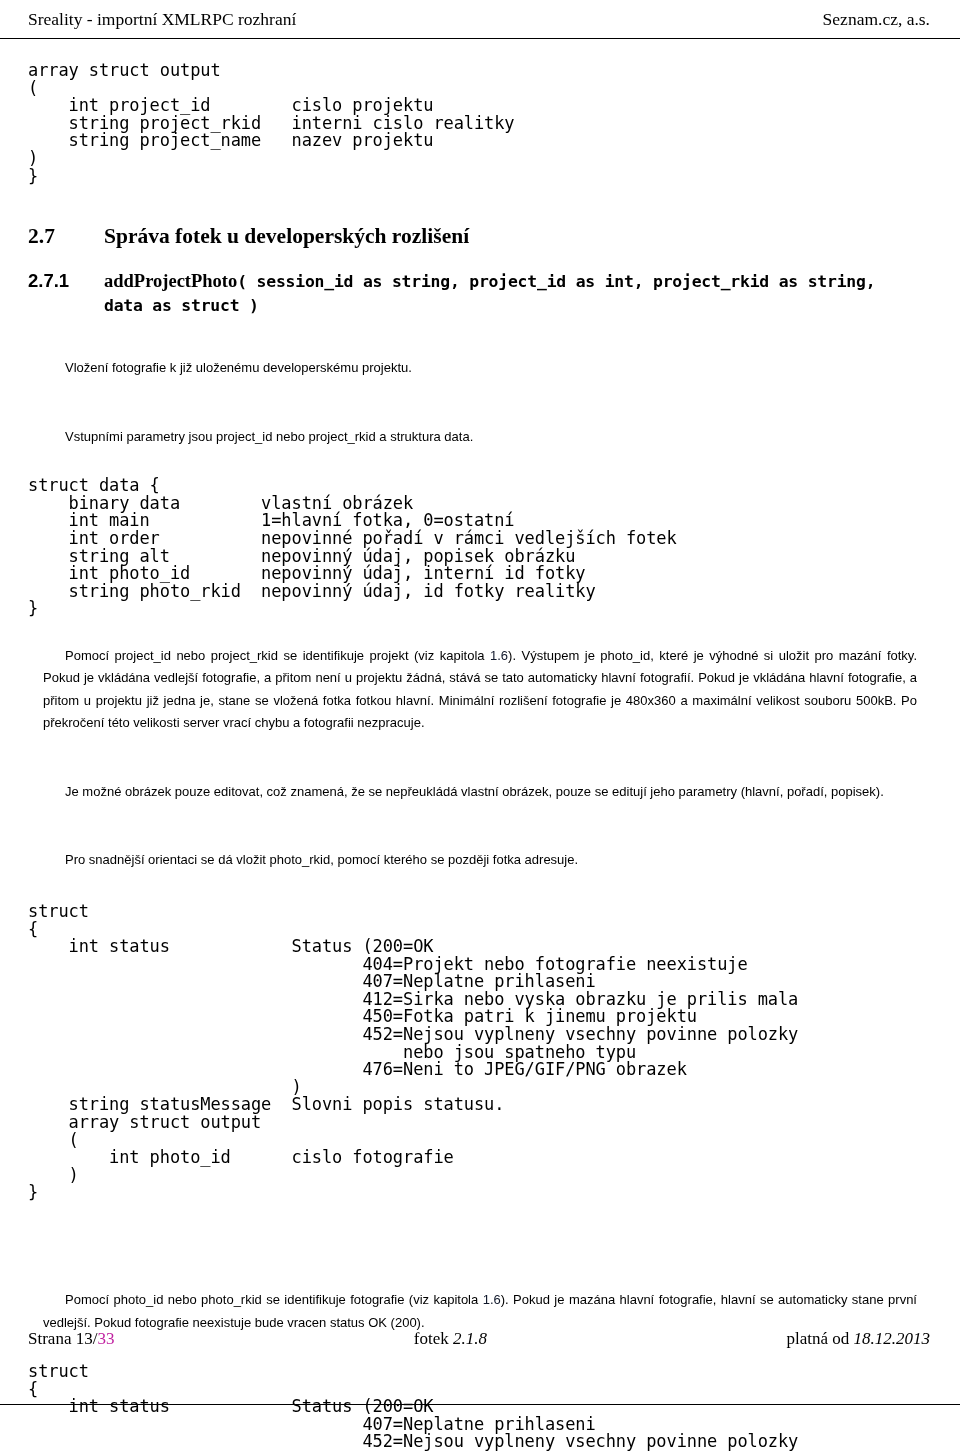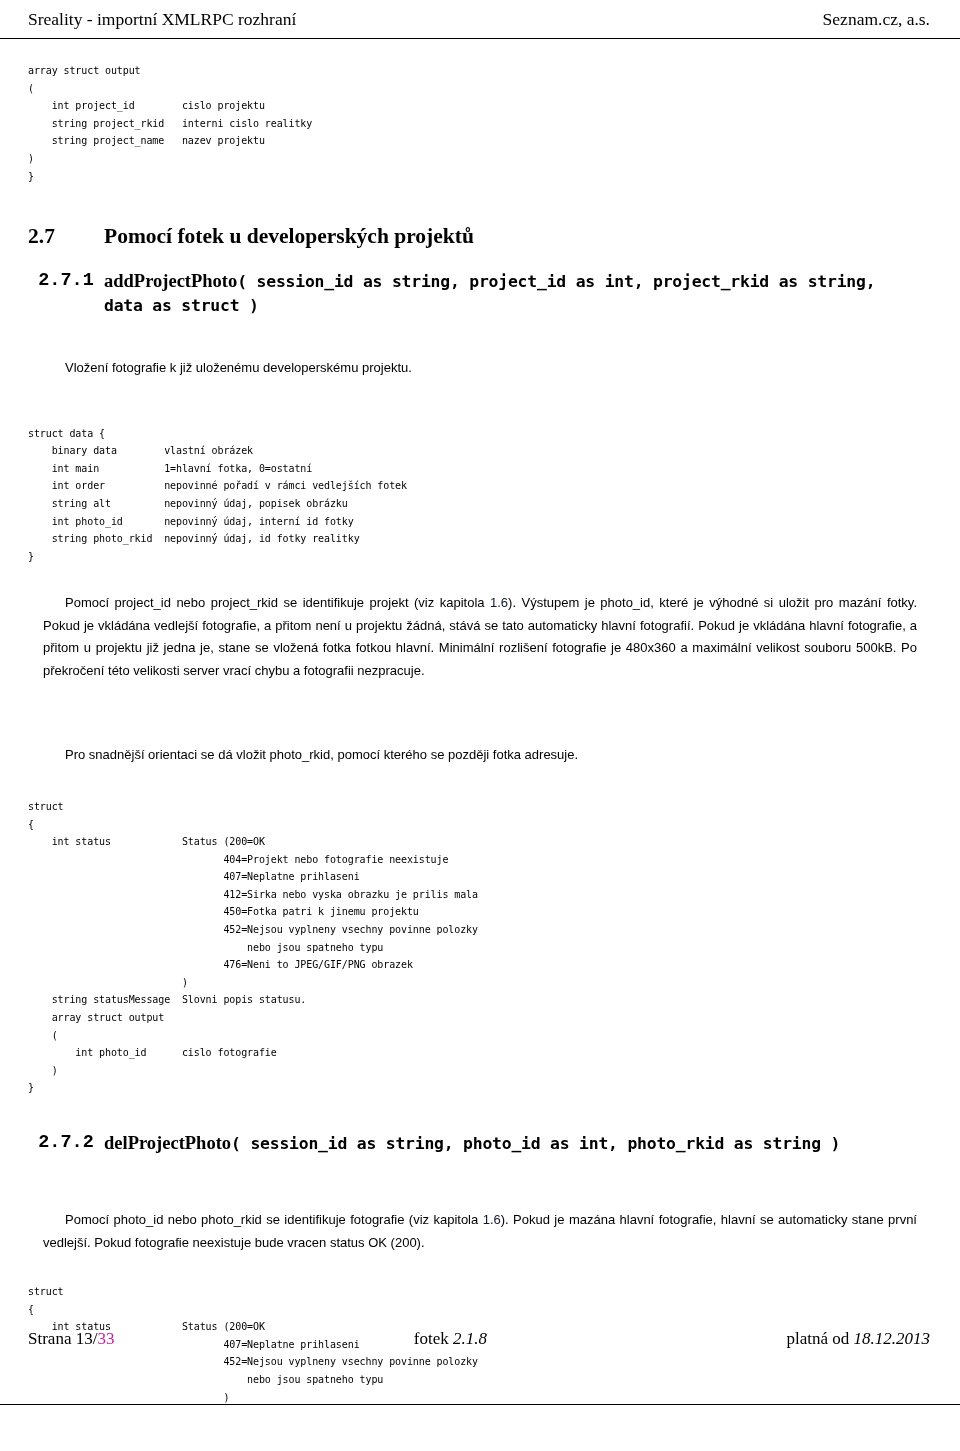--- a/index.html
+++ b/index.html
@@ -58,21 +58,21 @@
   .content {
     position: absolute;
     top: 62px;
     left: 28px;
     width: 904px;
   }
 
   
   pre.code {
     font-family: "DejaVu Sans Mono", "Liberation Mono", monospace;
-    font-size: 10px;
+    font-size: 17px;
     line-height: 17.6px;
     margin: 0;
     padding: 0;
     white-space: pre;
     color: #000;
     letter-spacing: -0.1px;
   }
   .code-indent { margin-left: 41px; }
   .code-indent2 { margin-left: 30px; }
 
@@ -94,22 +94,21 @@
     font-weight: bold;
     font-size: 18.5px;
     line-height: 24px;
     margin: 0;
     padding: 0;
     display: flex;
   }
   h3.subsec .num {
     width: 76px;
     flex: none;
-    font-family: Liberation Mono, monospace;
-    text-align: center;
+    font-family: Liberation Sans, sans-serif;
   }
   h3.subsec .sig {
     flex: 1;
   }
   h3.subsec .fname {
     font-family: "Liberation Serif", "DejaVu Serif", serif;
     font-weight: bold;
     font-size: 18.5px;
   }
   h3.subsec .mono {
@@ -183,57 +182,59 @@
     int project_id        cislo projektu
     string project_rkid   interni cislo realitky
     string project_name   nazev projektu
 )
 }</pre>
 
     <div class="sp38"></div>
 
     <h2 class="sec">
       <span class="num">2.7</span>
-      <span class="ttl">Pomocí fotek u developerských projektů</span>
+      <span class="ttl">Správa fotek u developerských rozlišení</span>
     </h2>
 
     <div class="sp20"></div>
 
     <h3 class="subsec">
       <span class="num">2.7.1</span>
       <span class="sig">
         <span class="fname">addProjectPhoto</span><span class="mono">( session_id as string, project_id as int, project_rkid as string,</span>
         <span class="cont mono">data as struct )</span>
       </span>
     </h3>
 
     <div class="sp24"></div>
 
     <p class="para">Vložení fotografie k již uloženému developerskému projektu.</p>
 
     <div class="sp16"></div>
 
+    <p class="para">Vstupními parametry jsou project_id nebo project_rkid a struktura data.</p>
 
     <div class="sp14"></div>
 
     <pre class="code code-indent2">struct data {
     binary data        vlastní obrázek
     int main           1=hlavní fotka, 0=ostatní
     int order          nepovinné pořadí v rámci vedlejších fotek
     string alt         nepovinný údaj, popisek obrázku
     int photo_id       nepovinný údaj, interní id fotky
     string photo_rkid  nepovinný údaj, id fotky realitky
 }</pre>
 
     <div class="sp12"></div>
 
     <p class="para"><span>Pomocí project_id nebo project_rkid se identifikuje projekt (viz kapitola </span><a class="xref" href="#">1.6</a><span>). Výstupem je photo_id, které je výhodné si uložit pro mazání fotky. Pokud je vkládána vedlejší fotografie, a přitom není u projektu žádná, stává se tato automaticky hlavní fotografií. Pokud je vkládána hlavní fotografie, a přitom u projektu již jedna je, stane se vložená fotka fotkou hlavní. Minimální rozlišení fotografie je 480x360 a maximální velikost souboru 500kB. Po překročení této velikosti server vrací chybu a fotografii nezpracuje.</span></p>
 
     <div class="sp16"></div>
 
+    <p class="para">Je možné obrázek pouze editovat, což znamená, že se nepřeukládá vlastní obrázek, pouze se editují jeho parametry (hlavní, pořadí, popisek).</p>
 
     <div class="sp16"></div>
 
     <p class="para">Pro snadnější orientaci se dá vložit photo_rkid, pomocí kterého se později fotka adresuje.</p>
 
     <div class="sp16"></div>
 
     <pre class="code code-indent2">struct
 {
     int status            Status (200=OK
@@ -247,26 +248,20 @@
                           )
     string statusMessage  Slovni popis statusu.
     array struct output
     (
         int photo_id      cislo fotografie
     )
 }</pre>
 
     <div class="sp34"></div>
 
-    <h3 class="subsec">
-      <span class="num">2.7.2</span>
-      <span class="sig">
-        <span class="fname">delProjectPhoto</span><span class="mono">( session_id as string, photo_id as int, photo_rkid as string )</span>
-      </span>
-    </h3>
 
     <div class="sp22"></div>
 
 
     <div class="sp16"></div>
 
     <p class="para"><span>Pomocí photo_id nebo photo_rkid se identifikuje fotografie (viz kapitola </span><a class="xref" href="#">1.6</a><span>). Pokud je mazána hlavní fotografie, hlavní se automaticky stane první vedlejší. Pokud fotografie neexistuje bude vracen status OK (200).</span></p>
 
     <div class="sp14"></div>
 

